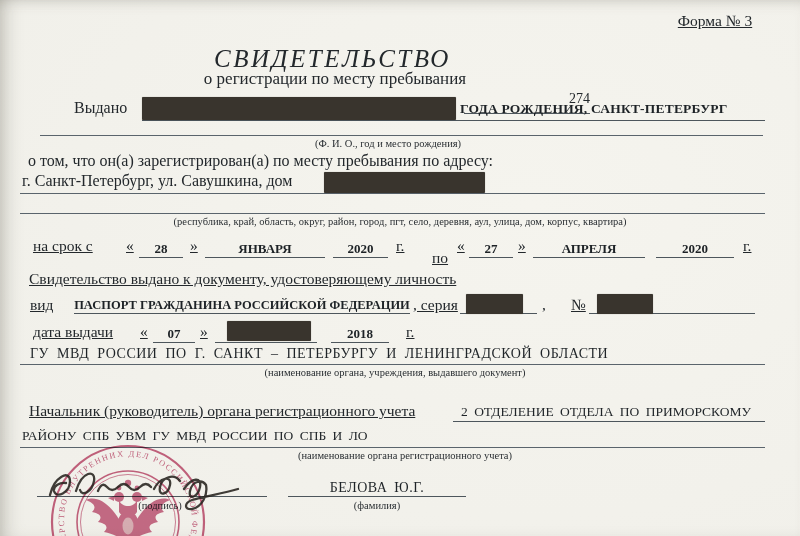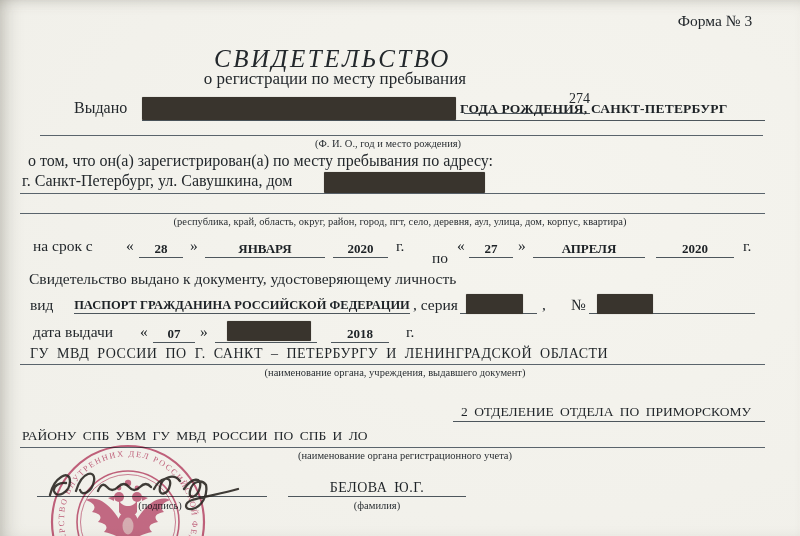--- a/index.html
+++ b/index.html
@@ -5,21 +5,21 @@
   html,body{margin:0;padding:0;background:#e8e6df;}
   .doc{
     position:relative;width:800px;height:536px;overflow:hidden;
     background:radial-gradient(1100px 760px at 66% 38%, #f5f4ee 0%, #f1f0ea 55%, #eae8e1 100%);
     box-shadow:inset 14px 0 20px -12px rgba(88,84,72,.38), inset 0 10px 16px -12px rgba(88,84,72,.30);
     font-family:"Liberation Serif","DejaVu Serif",serif;
     color:#23282c;
   }
   .abs{position:absolute;}
   .t16{font-size:16px;line-height:1.15;}
-  .t15{font-size:15.5px;line-height:1.15;}
+  .t15{font-size:15.5px;line-height:1.15;text-decoration:underline;}
   .cap{font-size:10.5px;color:#2a2f33;text-align:center;line-height:1.1;}
   .bold-up{font-weight:bold;color:#1d2226;}
   .rule{border-top:1.4px solid #5a646c;height:0;}
   .field{border-bottom:1.3px solid #4d565c;text-align:center;}
   .field .v{font-weight:bold;font-size:13px;color:#1d2226;margin-top:35px;}
   .field-flex{display:flex;align-items:flex-end;justify-content:center;}
   .redact{background:#39342d;border-radius:1px;box-shadow:0 0 1px rgba(0,0,0,.45);z-index:3;}
   .stamp{mix-blend-mode:multiply;opacity:.88;z-index:4;}
   .sig{z-index:5;}
 </style>
@@ -100,20 +100,21 @@
   <div class="abs redact" style="top:321px;left:227px;width:84px;height:20px;"></div>
   <div class="abs field field-flex" style="top:323px;left:331px;width:58px;height:19px;">
       <span class="v">2018</span>
     </div>
   <div class="abs t15" style="top:323px;left:406px;">г.</div>
 
   <div class="abs" style="top:346px;left:30px;font-size:14px;letter-spacing:.5px;word-spacing:4px;color:#1f2428;">ГУ МВД РОССИИ ПО Г. САНКТ – ПЕТЕРБУРГУ И ЛЕНИНГРАДСКОЙ ОБЛАСТИ</div>
   <div class="abs rule" style="top:364px;left:20px;width:745px;"></div>
   <div class="abs cap" style="top:367px;left:240px;width:310px;">(наименование органа, учреждения, выдавшего документ)</div>
 
+  <div class="abs t15" style="top:402px;left:29px;">Начальник (руководитель) органа регистрационного учета</div>
   <div class="abs" style="top:402px;left:453px;width:312px;height:19px;border-bottom:1.3px solid #4d565c;">
     <span style="font-size:13.5px;word-spacing:3px;color:#1f2428;padding-left:8px;">2 ОТДЕЛЕНИЕ ОТДЕЛА ПО ПРИМОРСКОМУ</span>
   </div>
   <div class="abs" style="top:428px;left:22px;font-size:13.5px;word-spacing:3px;color:#1f2428;">РАЙОНУ СПБ УВМ ГУ МВД РОССИИ ПО СПБ И ЛО</div>
   <div class="abs rule" style="top:447px;left:20px;width:745px;"></div>
   <div class="abs cap" style="top:450px;left:245px;width:320px;">(наименование органа регистрационного учета)</div>
 
   <div class="abs" style="top:478px;left:37px;width:230px;height:18px;border-bottom:1.3px solid #4d565c;"></div>
   <div class="abs cap" style="top:500px;left:105px;width:110px;">(подпись)</div>
   <div class="abs field-flex" style="top:478px;left:288px;width:178px;height:18px;border-bottom:1.3px solid #4d565c;">

